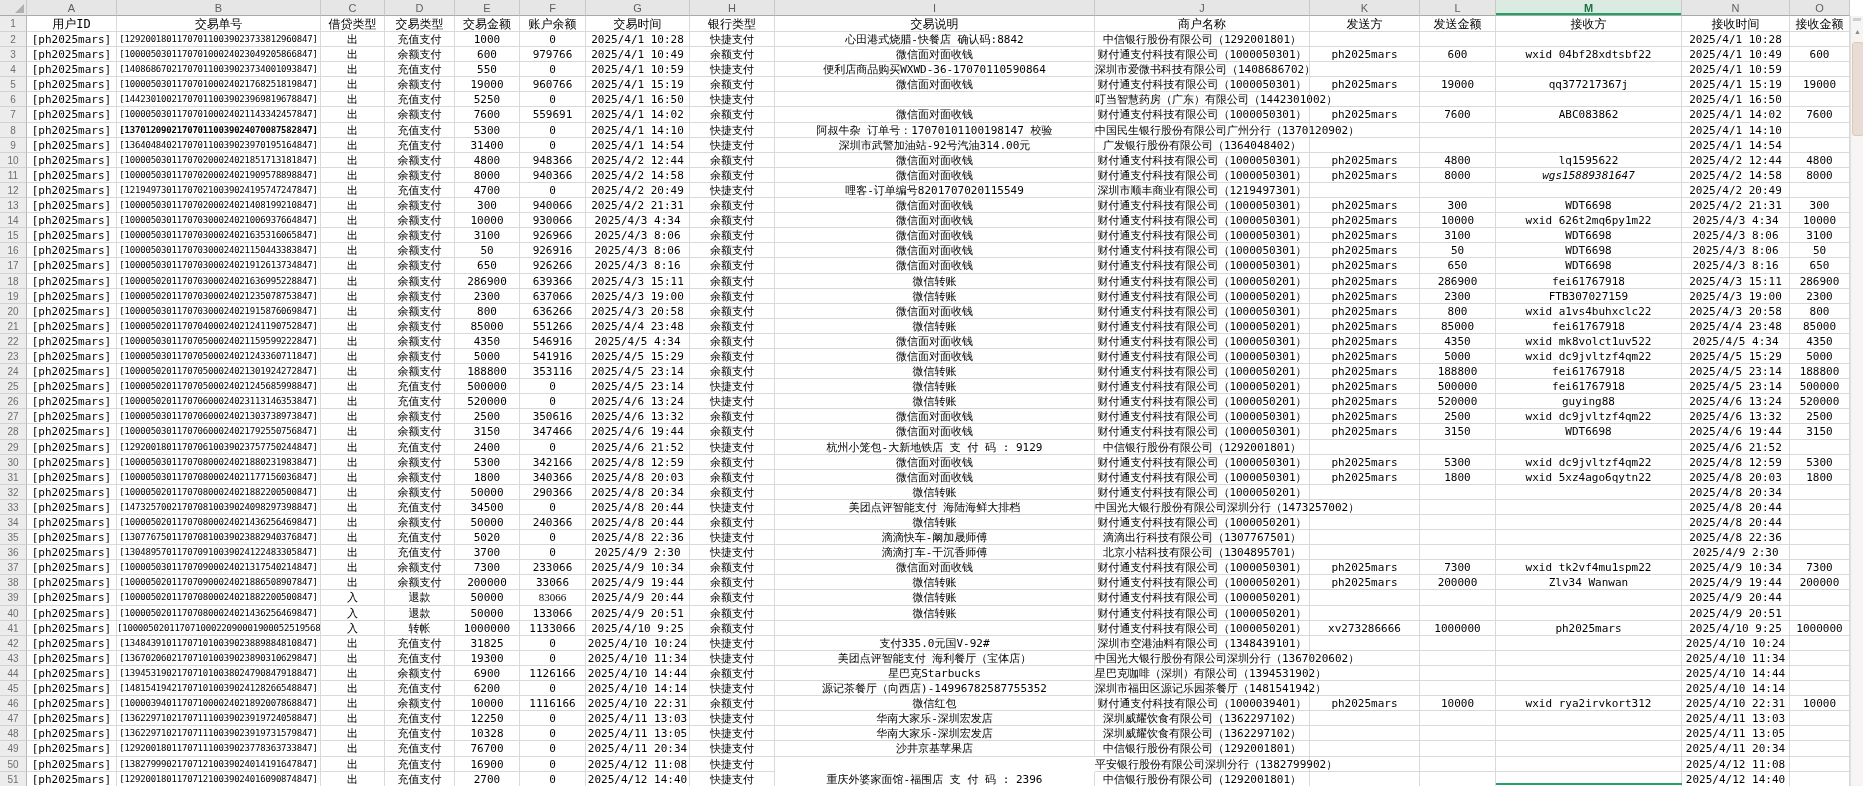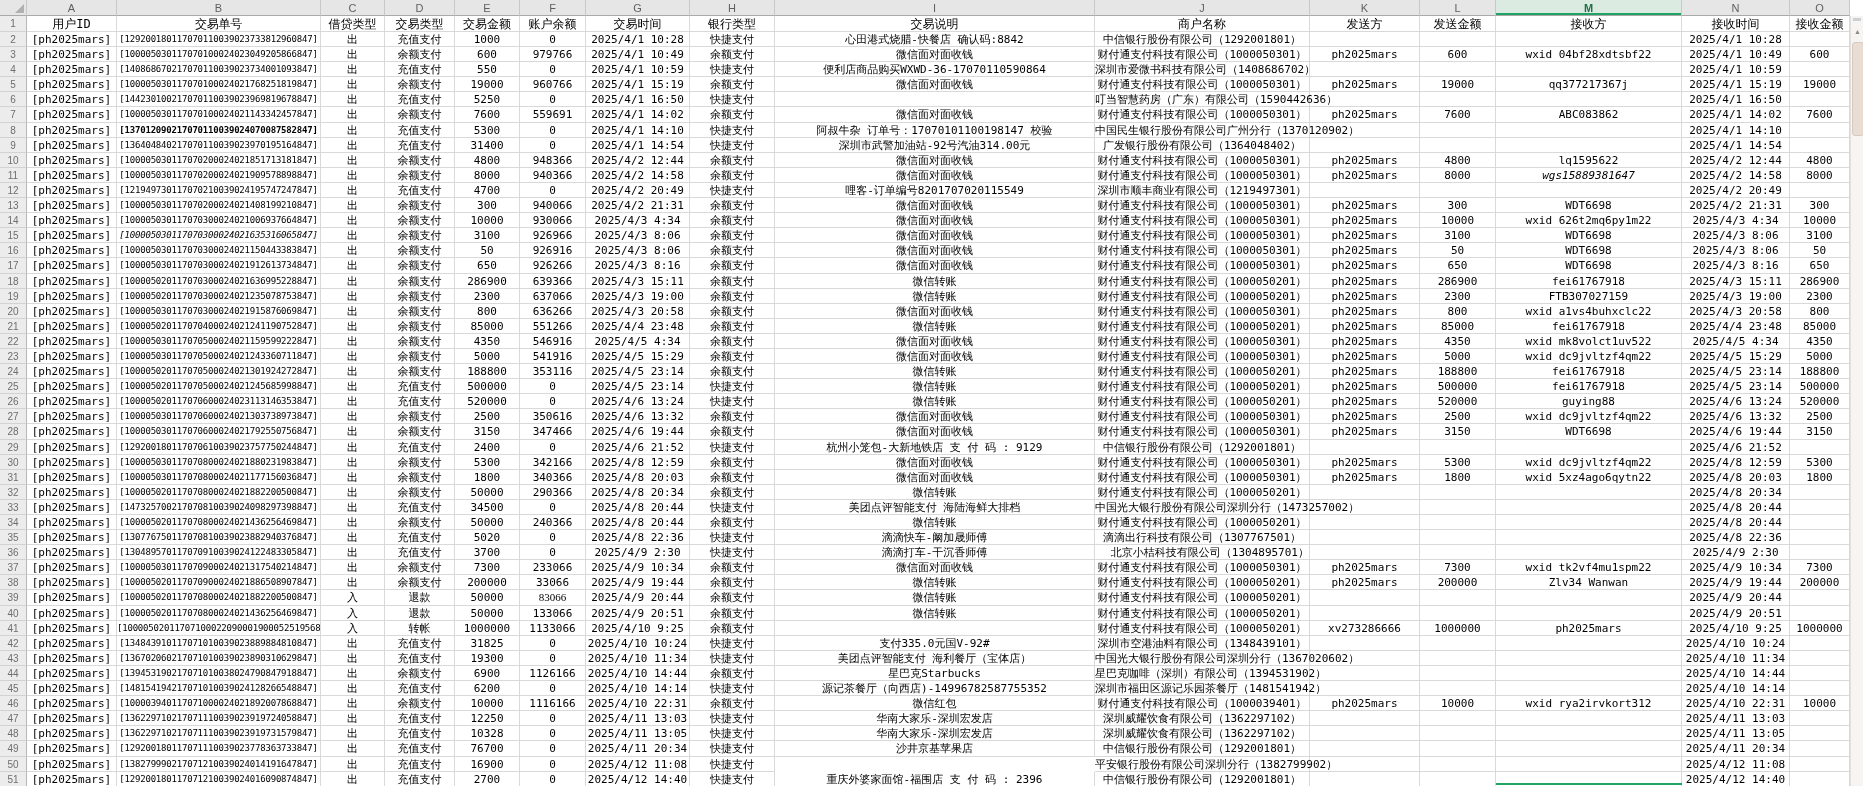--- a/index.html
+++ b/index.html
@@ -154,21 +154,21 @@
           <div class="gut">6</div>
           <div class="cell" style="width: 90px;">[ph2025mars]</div>
           <div class="cell colB" style="width: 204px;">[144230100217070110039023969819678847]</div>
           <div class="cell" style="width: 64px;">出</div>
           <div class="cell" style="width: 70px;">充值支付</div>
           <div class="cell" style="width: 65px;">5250</div>
           <div class="cell" style="width: 66px;">0</div>
           <div class="cell" style="width: 104px;">2025/4/1 16:50</div>
           <div class="cell" style="width: 85px;">快捷支付</div>
           <div class="cell" style="width: 320px;"></div>
-          <div class="cell ovf" style="width: 215px;">叮当智慧药房（广东）有限公司（1590442636）</div>
+          <div class="cell ovf" style="width: 215px;">叮当智慧药房（广东）有限公司（1442301002）</div>
           <div class="cell" style="width: 110px;"></div>
           <div class="cell" style="width: 76px;"></div>
           <div class="cell" style="width: 186px;"></div>
           <div class="cell" style="width: 108px;">2025/4/1 16:50</div>
           <div class="cell" style="width: 60px;"></div>
         </div>
         <div class="row">
           <div class="gut">7</div>
           <div class="cell" style="width: 90px;">[ph2025mars]</div>
           <div class="cell colB" style="width: 204px;">[100005030117070100024021143342457847]</div>
@@ -308,21 +308,21 @@
           <div class="cell" style="width: 215px;">财付通支付科技有限公司（1000050301）</div>
           <div class="cell" style="width: 110px;">ph2025mars</div>
           <div class="cell" style="width: 76px;">10000</div>
           <div class="cell" style="width: 186px;">wxid 626t2mq6py1m22</div>
           <div class="cell" style="width: 108px;">2025/4/3 4:34</div>
           <div class="cell" style="width: 60px;">10000</div>
         </div>
         <div class="row">
           <div class="gut">15</div>
           <div class="cell" style="width: 90px;">[ph2025mars]</div>
-          <div class="cell colB" style="width: 204px; font-style: italic;">[100005030117070300024021635316065847]</div>
+          <div class="cell colB" style="width: 204px;">[100005030117070300024021635316065847]</div>
           <div class="cell" style="width: 64px;">出</div>
           <div class="cell" style="width: 70px;">余额支付</div>
           <div class="cell" style="width: 65px;">3100</div>
           <div class="cell" style="width: 66px;">926966</div>
           <div class="cell" style="width: 104px;">2025/4/3 8:06</div>
           <div class="cell" style="width: 85px;">余额支付</div>
           <div class="cell" style="width: 320px;">微信面对面收钱</div>
           <div class="cell" style="width: 215px;">财付通支付科技有限公司（1000050301）</div>
           <div class="cell" style="width: 110px;">ph2025mars</div>
           <div class="cell" style="width: 76px;">3100</div>
@@ -694,21 +694,21 @@
           <div class="gut">36</div>
           <div class="cell" style="width: 90px;">[ph2025mars]</div>
           <div class="cell colB" style="width: 204px;">[130489570117070910039024122483305847]</div>
           <div class="cell" style="width: 64px;">出</div>
           <div class="cell" style="width: 70px;">充值支付</div>
           <div class="cell" style="width: 65px;">3700</div>
           <div class="cell" style="width: 66px;">0</div>
           <div class="cell" style="width: 104px;">2025/4/9 2:30</div>
           <div class="cell" style="width: 85px;">快捷支付</div>
           <div class="cell" style="width: 320px;">滴滴打车-干沉香师傅</div>
-          <div class="cell ovf" style="width: 215px; text-align: right;">北京小桔科技有限公司（1304895701）</div>
+          <div class="cell ovf" style="width: 215px;">北京小桔科技有限公司（1304895701）</div>
           <div class="cell" style="width: 110px;"></div>
           <div class="cell" style="width: 76px;"></div>
           <div class="cell" style="width: 186px;"></div>
           <div class="cell" style="width: 108px;">2025/4/9 2:30</div>
           <div class="cell" style="width: 60px;"></div>
         </div>
         <div class="row">
           <div class="gut">37</div>
           <div class="cell" style="width: 90px;">[ph2025mars]</div>
           <div class="cell colB" style="width: 204px;">[100005030117070900024021317540214847]</div>

